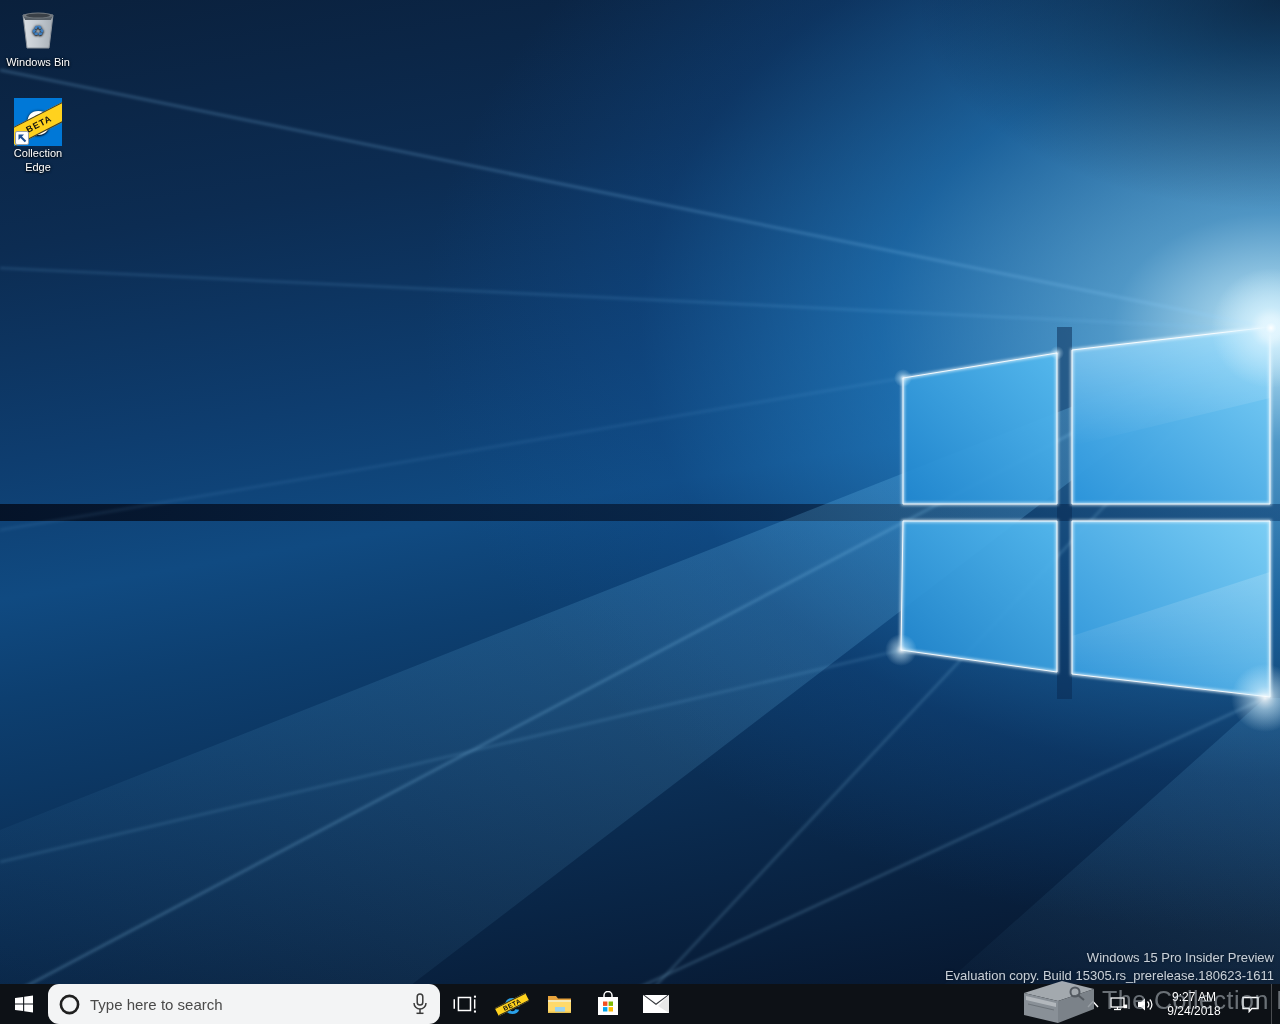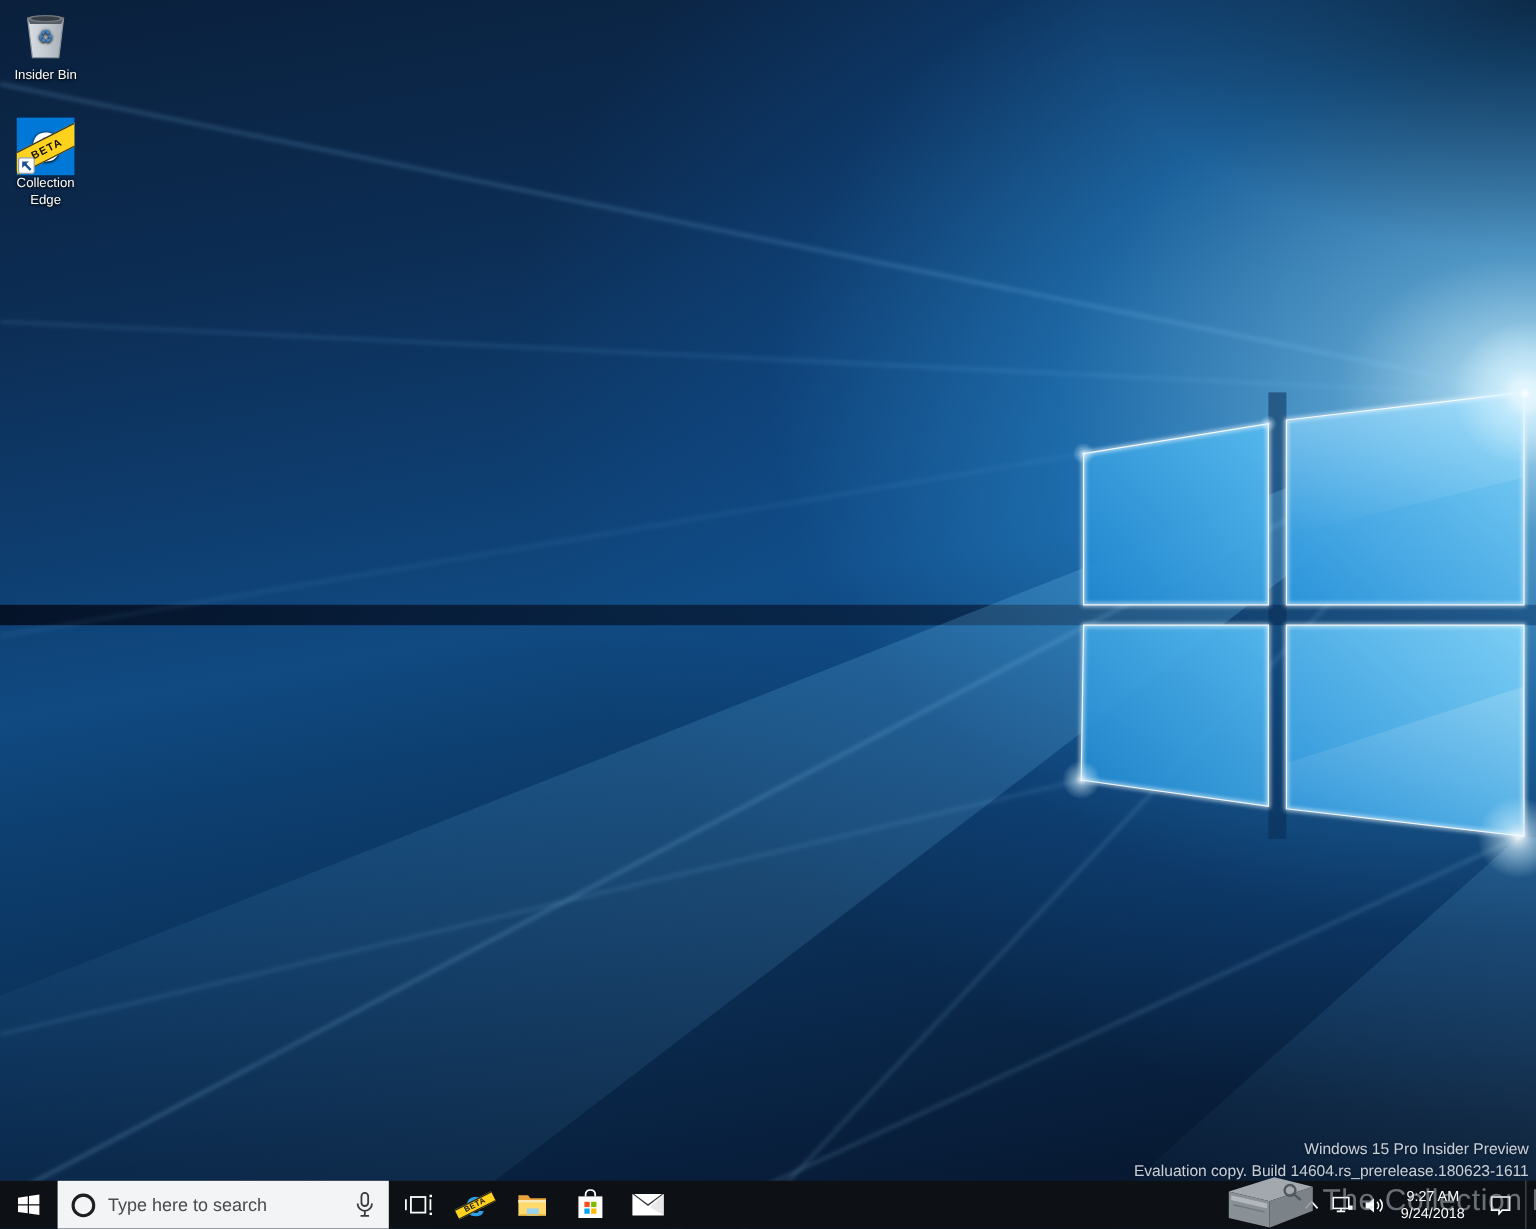--- a/index.html
+++ b/index.html
@@ -37,21 +37,21 @@
   
   .build-watermark { position:absolute; right:6px; top:949px; z-index:4; text-align:right;
     color:rgba(233,239,245,.85); font-size:13px; line-height:18px;
     text-shadow:0 0 3px rgba(0,0,0,.45); pointer-events:none; }
 
   
   .taskbar { position:absolute; left:0; bottom:0; width:1280px; height:40px;
     background:#0d1116; z-index:10; display:flex; align-items:stretch; }
   .tb-btn { display:flex; align-items:center; justify-content:center; cursor:pointer; }
   .start-button { width:48px; }
-  .search-box { width:276px; background:#f3f4f5; display:flex; align-items:center; }
+  .search-box { width:392px; background:#f3f4f5; display:flex; align-items:center;border-radius:11px; }
   .cortana-ring { margin:0 10px 0 11px; flex:0 0 auto; }
   .search-input { flex:1; border:none; outline:none; background:transparent;
     font-family:"Liberation Sans", sans-serif; font-size:15px; color:#3f3f3f; min-width:0; }
   .search-input::placeholder { color:#4a4a4a; opacity:1; }
   .mic { margin:0 12px 0 6px; flex:0 0 auto; }
   .app-btn { width:48px; }
   .tb-spacer { flex:1; }
   .tray { display:flex; align-items:stretch; }
   .tray-btn { display:flex; align-items:center; justify-content:center; cursor:pointer; }
   .clock { width:70px; flex-direction:column; color:#fff; font-size:12px; line-height:14px;
@@ -161,21 +161,21 @@
           <stop offset="1" stop-color="#a6aeb6"></stop>
         </linearGradient>
       </defs>
       <polygon points="8,9 38,9 34,42 12,42" fill="url(#binBody)" stroke="#8d949c" stroke-width="1"></polygon>
       <polygon points="8,9 38,9 36,14 10,14" fill="#565e66"></polygon>
       <ellipse cx="23" cy="9.5" rx="15" ry="3" fill="#73797f"></ellipse>
       <ellipse cx="23" cy="9.5" rx="12" ry="2" fill="#3a4047"></ellipse>
       <text x="23" y="30" text-anchor="middle" font-size="15" fill="#3e7fc1" font-family="DejaVu Sans, sans-serif">♻</text>
     </svg>
   </span>
-  <div>Insider Bin</div>
+  <div>Windows Bin</div>
 </div>
 
 <div class="desktop-icon" style="left:0; top:98px;">
   <span class="art">
     <span class="edge-tile">
       <span class="edge-e">e</span>
       <span class="beta-ribbon">BETA</span>
       <span class="shortcut-badge">
         <svg width="10" height="10" viewBox="0 0 10 10">
           <path d="M8.5,8.5 L3,3" stroke="#1d4f91" stroke-width="2" fill="none"></path>
@@ -183,21 +183,21 @@
         </svg>
       </span>
     </span>
   </span>
   <div>Collection</div>
   <div>Edge</div>
 </div>
 
 <div class="build-watermark">
   <div>Windows 15 Pro Insider Preview</div>
-  <div>Evaluation copy. Build 14604.rs_prerelease.180623-1611</div>
+  <div>Evaluation copy. Build 15305.rs_prerelease.180623-1611</div>
 </div>
 
 <div class="taskbar">
 
   <div class="tb-btn start-button">
     <svg width="18" height="18" viewBox="0 0 20 20">
       <polygon points="0,3.4 9,2.1 9,9.4 0,9.4" fill="#fff"></polygon>
       <polygon points="10.2,1.9 20,0.5 20,9.4 10.2,9.4" fill="#fff"></polygon>
       <polygon points="0,10.6 9,10.6 9,17.9 0,16.6" fill="#fff"></polygon>
       <polygon points="10.2,10.6 20,10.6 20,19.5 10.2,18.1" fill="#fff"></polygon>

